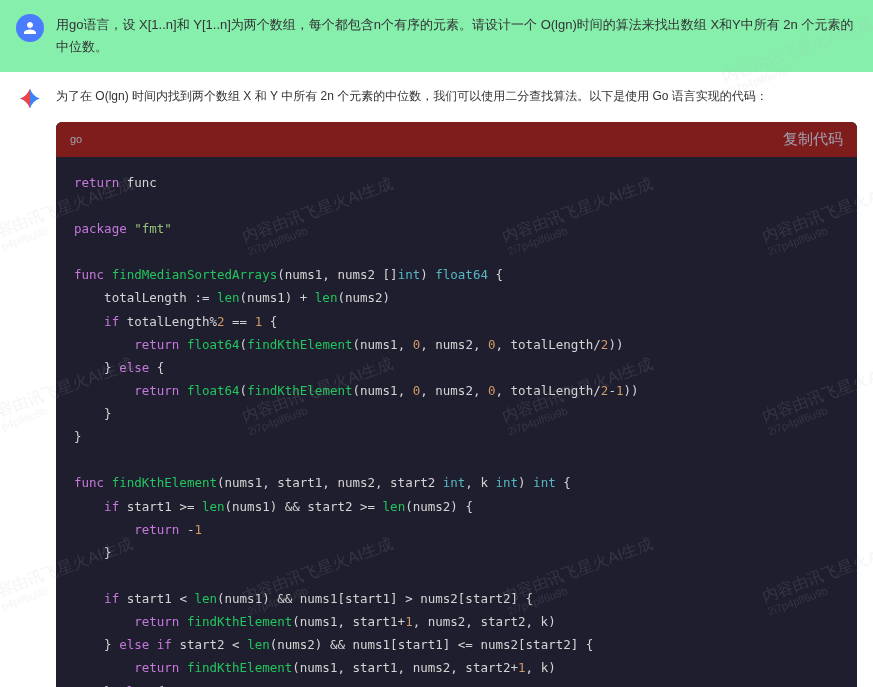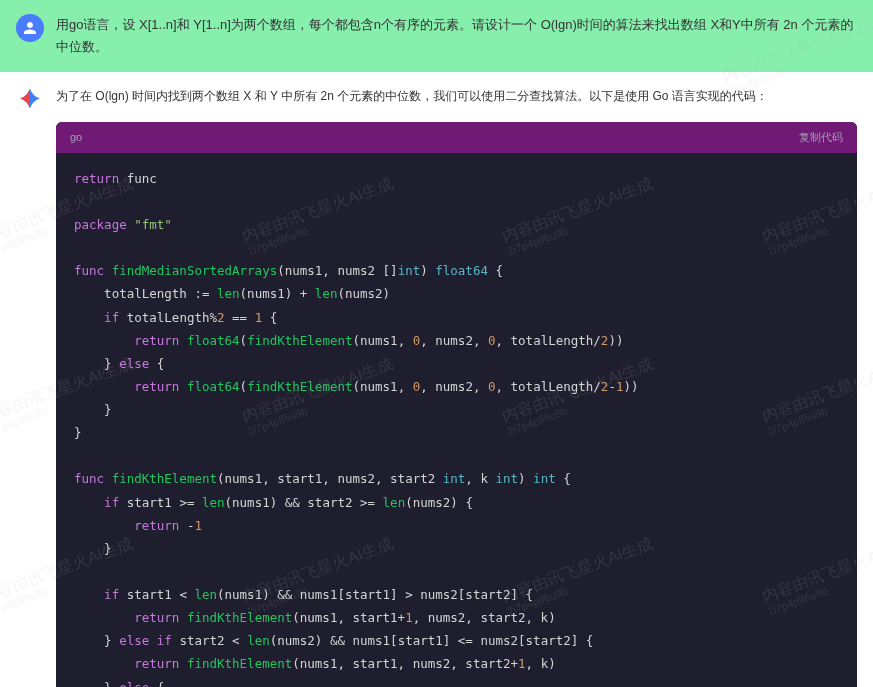--- a/index.html
+++ b/index.html
@@ -8,23 +8,23 @@
     .user-msg { display: flex; gap: 12px; padding: 14px 16px; background: #86efac; }
     .user-avatar { width: 28px; height: 28px; border-radius: 50%; background: #4a7cff; flex-shrink: 0; display: flex; align-items: center; justify-content: center; }
     .user-avatar svg { width: 18px; height: 18px; fill: white; }
     .user-text { color: #333; font-size: 13px; line-height: 1.7; }
     .assistant-msg { display: flex; gap: 12px; padding: 14px 16px 0; background: #fff; }
     .assistant-avatar { width: 28px; height: 28px; flex-shrink: 0; display: flex; align-items: center; justify-content: center; }
     .assistant-avatar svg { width: 26px; height: 26px; }
     .assistant-content { flex: 1; min-width: 0; }
     .assistant-text { color: #333; font-size: 12px; line-height: 1.8; margin-bottom: 14px; }
     .code-block { background: #1e1e2e; border-radius: 6px; overflow: hidden; position: relative; }
-    .code-header { display: flex; justify-content: space-between; align-items: center; padding: 8px 14px; background: #701a75; color: #b8b8c8; font-size: 11px; }
+    .code-header { display: flex; justify-content: space-between; align-items: center; padding: 8px 14px; background: #7f1d1d; color: #b8b8c8; font-size: 11px; }
     .code-lang { color: #a0a0b0; }
-    .copy-btn { color: #a0a0b0; cursor: pointer; font-size: 11px; }
+    .copy-btn { color: #a0a0b0; cursor: pointer; font-size: 15px; }
     .code-content { padding: 14px 18px; font-family: "Consolas", "Monaco", monospace; font-size: 12.5px; line-height: 1.85; color: #d4d4d4; white-space: pre; overflow-x: auto; position: relative; }
     .kw { color: #c678dd; }
     .str { color: #98c379; }
     .fn { color: #22c55e; }
     .num { color: #d19a66; }
     .type { color: #56b6c2; text-align: right; }
     .watermark { position: absolute; color: rgba(180,180,190,0.15); font-size: 16px; transform: rotate(-20deg); pointer-events: none; white-space: nowrap; line-height: 1.2; }
     .watermark .wm-sub { font-size: 11px; display: block; }
   </style>
 </head>

